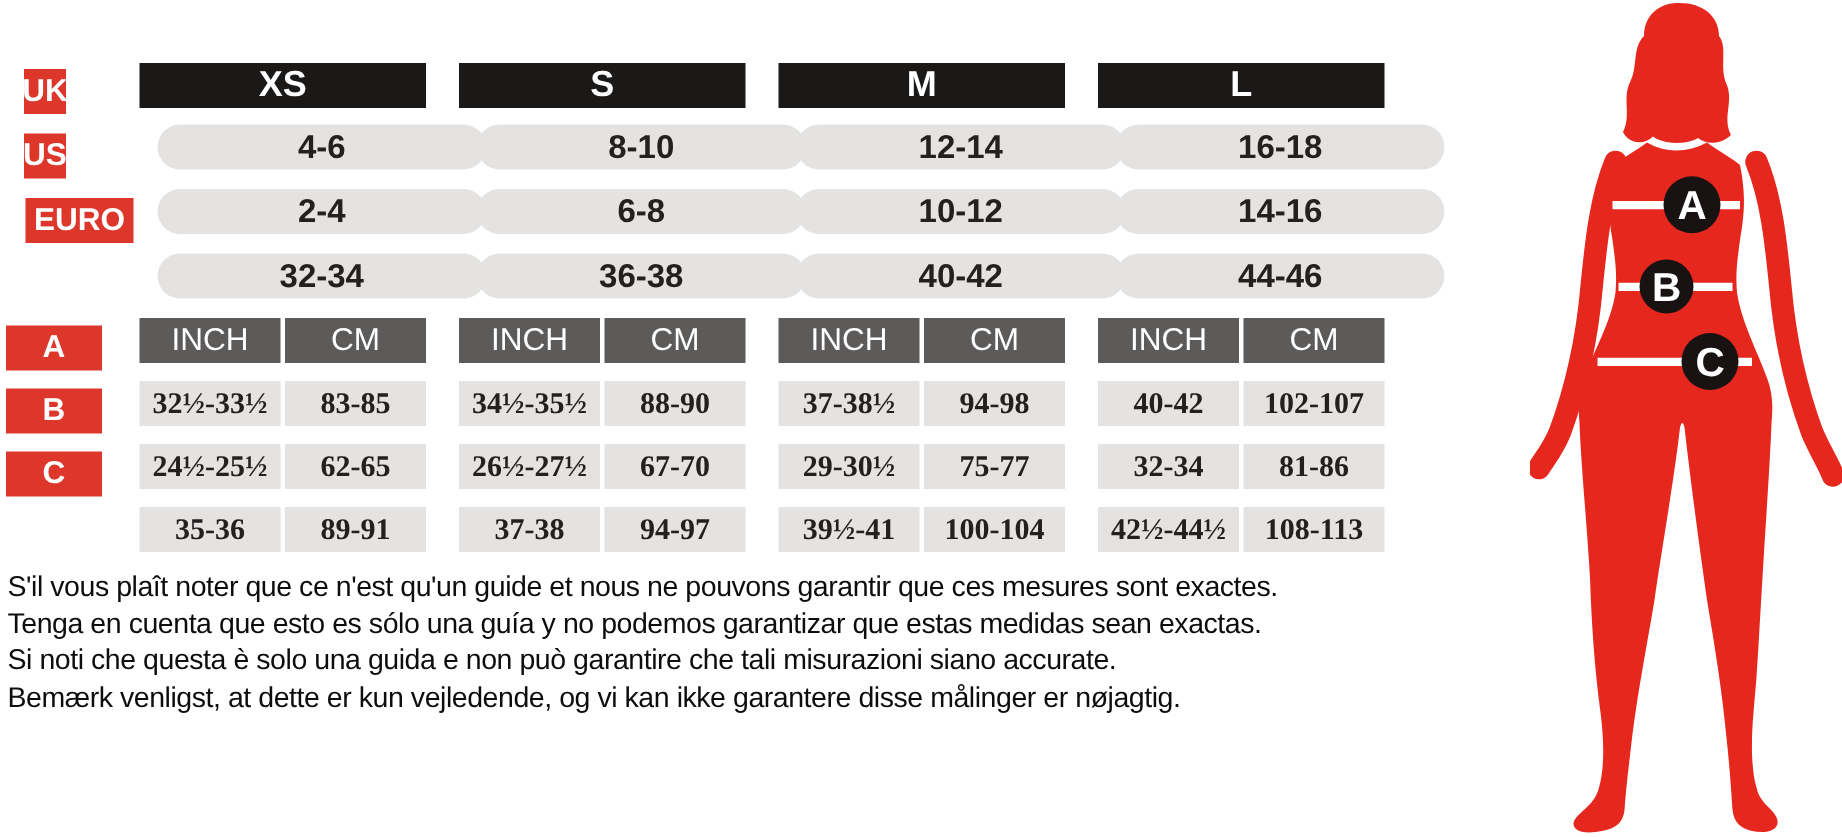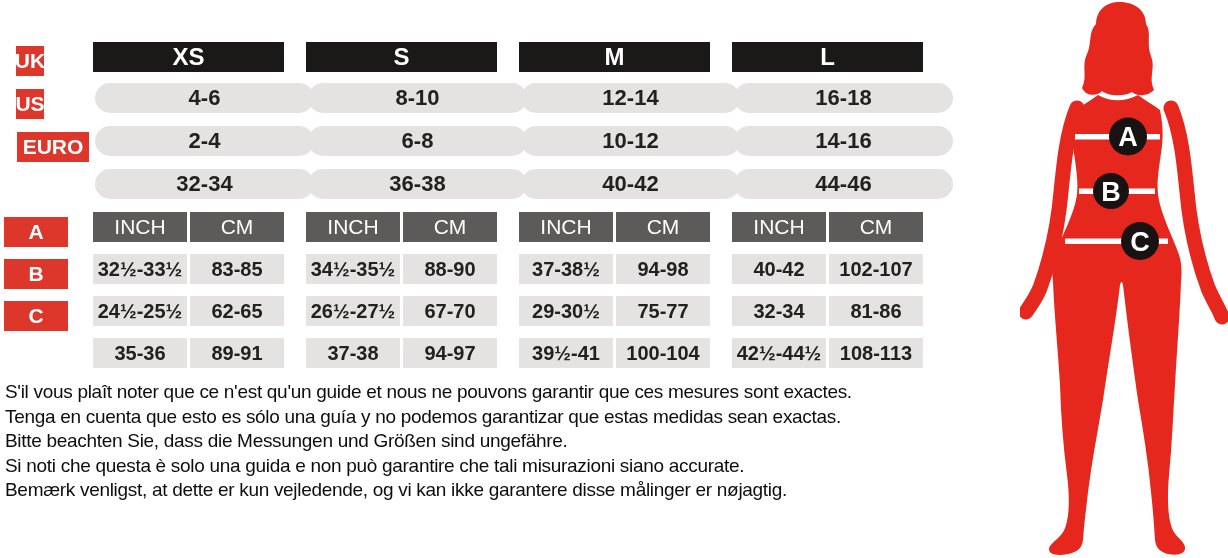--- a/index.html
+++ b/index.html
@@ -14,24 +14,24 @@
          color:#fff;font-weight:bold;font-size:21px;
          display:flex;align-items:center;justify-content:center;}
   .w-sm{left:16px;width:28px}
   .w-lg{left:17px;width:72px}
   .w-md{left:4px;width:64px}
 
   .group{position:absolute;top:0;width:191px;height:332px;margin-top:37px;}
   .cell{position:absolute;height:30px;display:flex;align-items:center;
         justify-content:center;font-weight:bold;}
   .hdr{left:0;width:191px;background:var(--header_black,#1b1818);color:#fff;font-size:24px;}
-  .val{left:2px;width:219px;background:var(--cell_gray,#e4e3e2);font-size:22px;color:#232120;border-radius:15px;}
+  .val{left:12px;width:219px;background:var(--cell_gray,#e4e3e2);font-size:22px;color:#232120;border-radius:15px;}
   .unit{position:absolute;height:30px;width:94px;background:var(--unit_gray,#5d5a5a);
         color:#fff;font-weight:normal;font-size:21px;display:flex;align-items:center;justify-content:center;}
-  .half{width:94px;background:var(--cell_gray,#e4e3e2);font-size:20px;color:#232120;}
+  .half{width:94px;background:var(--cell_gray,#e4e3e2);font-size:20px;color:#232120;font-family:Liberation Serif, serif;}
   .left{left:0}.right{left:97px}
 
   .disclaimer{position:absolute;left:5px;top:380px;font-size:19px;line-height:24.6px;
               color:#0d0d0d;white-space:nowrap;letter-spacing:-0.3px;}
 
   .figure{position:absolute;left:1020px;top:0;width:208px;height:558px;}
   .marker-letter{font-weight:bold;font-size:27px;font-family:"Liberation Sans",sans-serif;}
 </style>
 </head>
 <body>
@@ -130,18 +130,17 @@
     <circle cx="91" cy="191" r="18" fill="#181212"></circle>
     <circle cx="120" cy="241" r="19" fill="#181212"></circle>
     <text class="marker-letter" x="108" y="146" text-anchor="middle" fill="#ffffff">A</text>
     <text class="marker-letter" x="91" y="200.5" text-anchor="middle" fill="#ffffff">B</text>
     <text class="marker-letter" x="120" y="250.5" text-anchor="middle" fill="#ffffff">C</text>
   </svg>
 
   <div class="disclaimer">
     <div>S'il vous plaît noter que ce n'est qu'un guide et nous ne pouvons garantir que ces mesures sont exactes.</div>
     <div>Tenga en cuenta que esto es sólo una guía y no podemos garantizar que estas medidas sean exactas.</div>
-    <div>Bitte beachten Sie, dass die Messungen und Größen sind ungefähre.</div>
     <div>Si noti che questa è solo una guida e non può garantire che tali misurazioni siano accurate.</div>
     <div>Bemærk venligst, at dette er kun vejledende, og vi kan ikke garantere disse målinger er nøjagtig.</div>
   </div>
 
 </div>
 
 </body></html>

